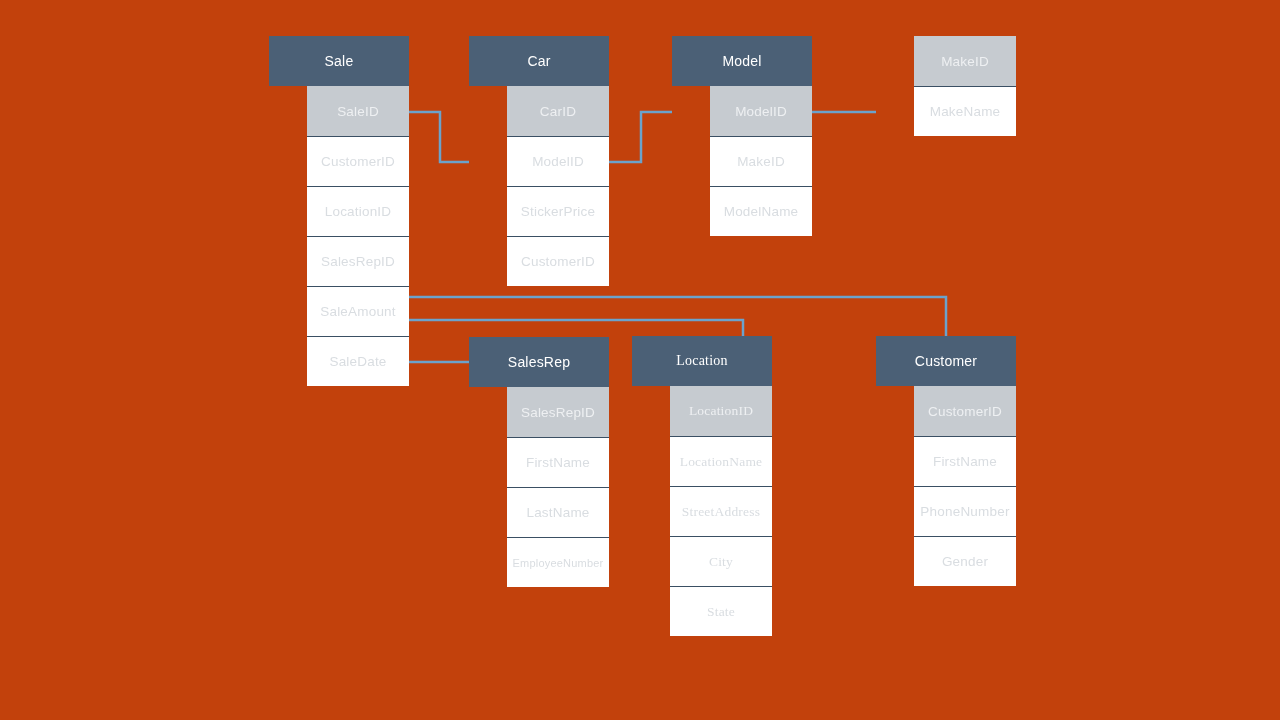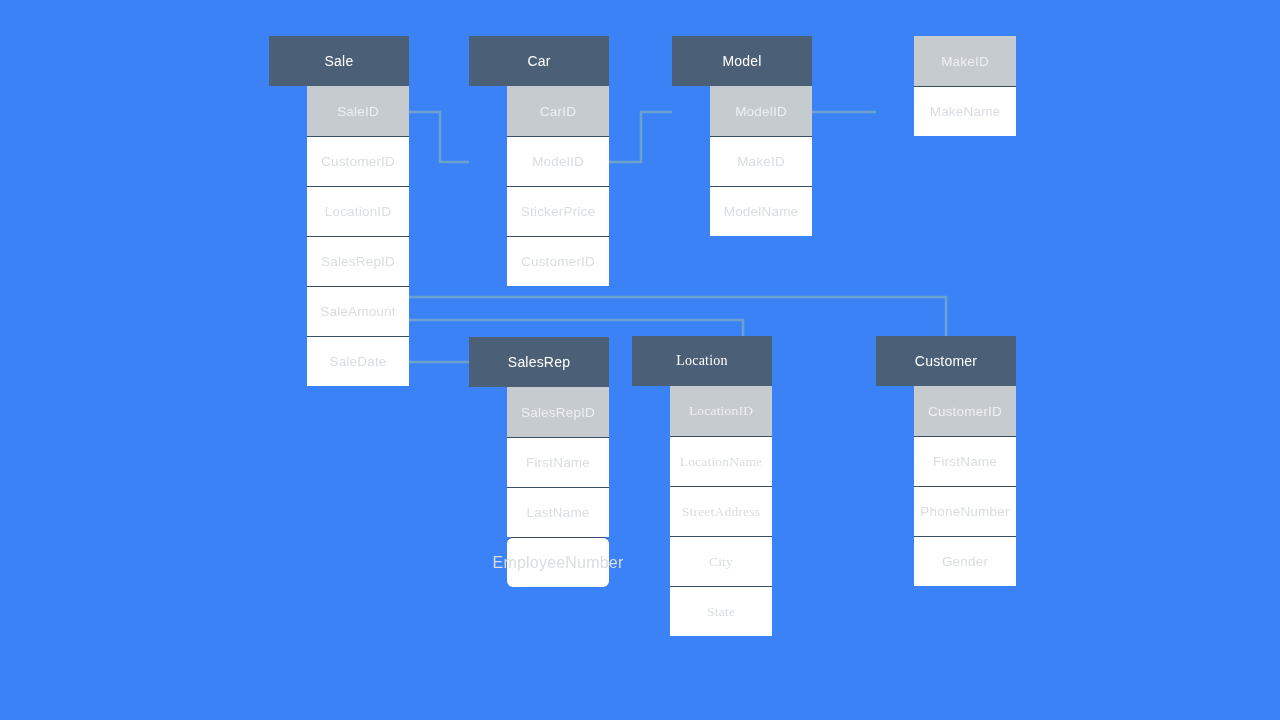--- a/index.html
+++ b/index.html
@@ -4,21 +4,21 @@
 <style>
   html, body {
     margin: 0;
     padding: 0;
     background: #2a4259;
   }
   #canvas {
     position: relative;
     width: 1280px;
     height: 720px;
-    background: #3b82f6;
+    background: #c2410c;
     overflow: hidden;
     font-family: "Liberation Sans", sans-serif;
   }
   .connector-layer {
     position: absolute;
     left: 0;
     top: 0;
     width: 1280px;
     height: 720px;
     pointer-events: none;
@@ -51,22 +51,21 @@
     border-top: 1.5px solid #3a4f63;
     letter-spacing: .2px;
     margin-left: 38px;
   }
   .field.key {
     background: #c6cbd0;
     color: #eef0f2;
     border-top: none;
   }
   .field.small {
-    font-size: 16px;
-    border-radius: 6px;
+    font-size: 11px;
   }
 </style>
 </head>
 <body>
 
 <div id="canvas">
 
   <svg class="connector-layer" width="1280" height="720" viewBox="0 0 1280 720">
       <path d="M 409 112 L 440 112 L 440 162 L 469 162" fill="none" stroke="#6ba3cc" stroke-width="2.5"></path>
       <path d="M 609 162 L 641 162 L 641 112 L 672 112" fill="none" stroke="#6ba3cc" stroke-width="2.5"></path>

